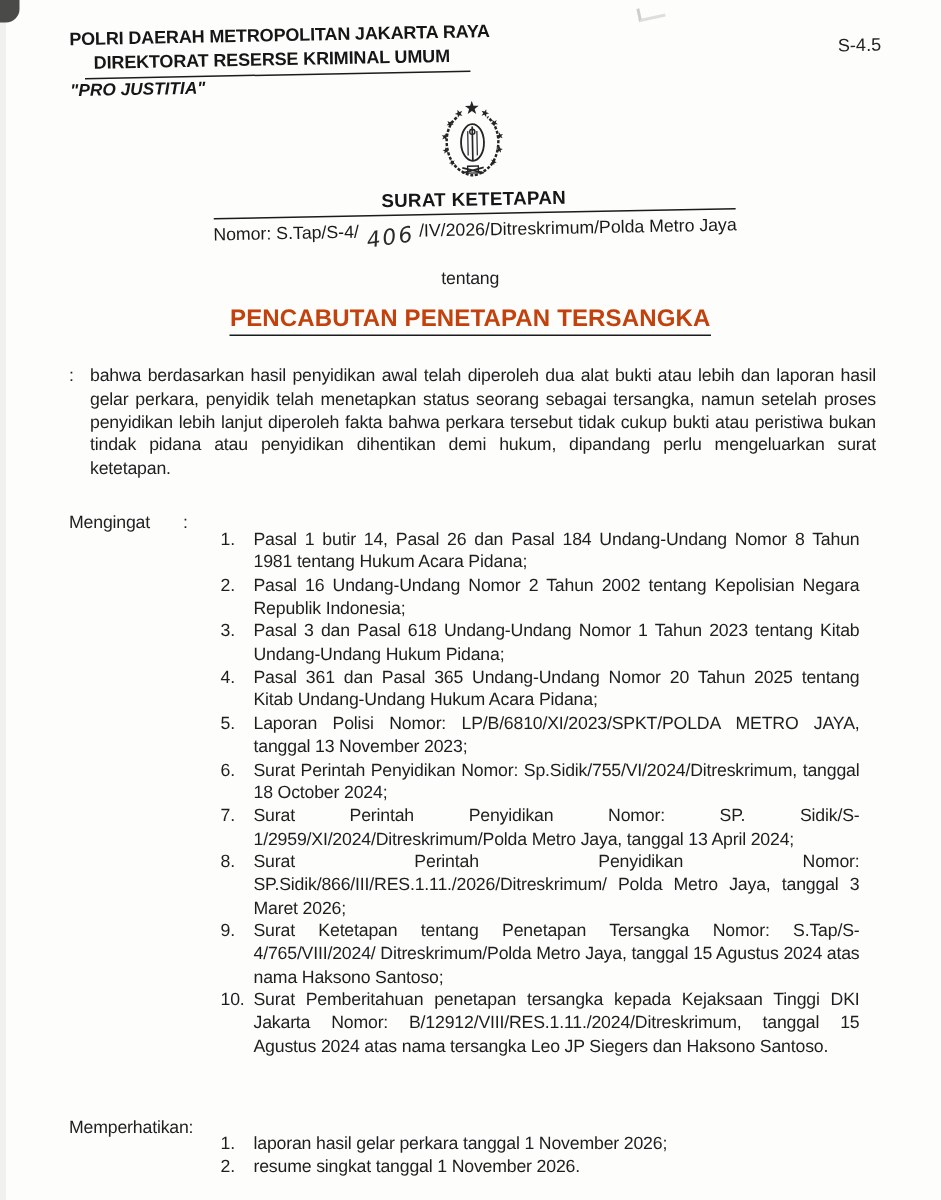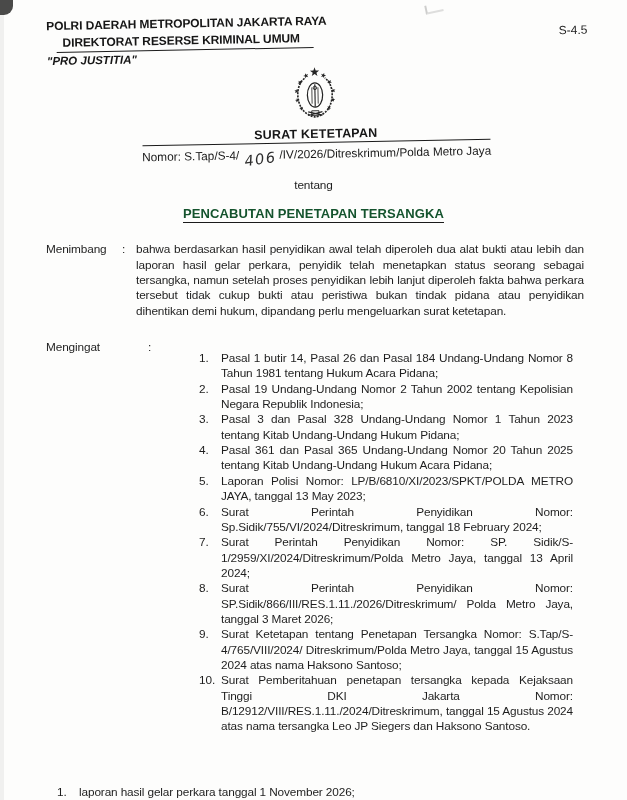--- a/index.html
+++ b/index.html
@@ -28,30 +28,30 @@
   .emblem-wrap{text-align:center;margin-top:5px;height:56px;}
   .emblem-wrap svg{height:56px;}
 
   .title-center{text-align:center;margin-top:1px;}
   .doc-title{font-size:12.5px;font-weight:bold;letter-spacing:.2px;color:#161616;display:inline-block;}
   .nomor-wrap{width:348px;margin:0 auto;border-top:1.8px solid #1b1b1b;padding-top:2px;font-size:11.8px;white-space:nowrap;color:#1a1a1a;}
   .handwritten{display:inline-block;font-family:"DejaVu Sans",sans-serif;font-style:italic;font-size:14.5px;letter-spacing:1.5px;transform:rotate(-7deg) translateY(5px);margin:0 4px;color:#2b2b2b;}
 
   .tentang{text-align:center;margin-top:17px;font-size:11.8px;}
   .subject-row{text-align:center;margin-top:11px;}
-  .subject{display:inline-block;font-size:13px;font-weight:bold;letter-spacing:.1px;border-bottom:1.6px solid #1b1b1b;padding-bottom:1px;color:#14532d;}
+  .subject{display:inline-block;font-size:16px;font-weight:bold;letter-spacing:.1px;border-bottom:1.6px solid #1b1b1b;padding-bottom:1px;color:#c2410c;}
 
   .body-text{font-size:11.8px;line-height:15.35px;letter-spacing:-.12px;}
   .row{display:flex;margin:0 43px 0 46px;}
   .row .label{width:76px;flex:none;}
   .row .colon{width:14px;flex:none;}
   .row .content{flex:1;min-width:0;}
   .justify{text-align:justify;}
   .mt-menimbang{margin-top:19px;}
-  .mt-mengingat{margin-top:21px;gap:26px;}
+  .mt-mengingat{margin-top:21px;}
   .mt-memper{margin-top:28px;}
   .row .label-wide{width:90px;flex:none;}
   .memutuskan{text-align:center;margin-top:23px;font-size:11.9px;letter-spacing:.2px;}
   .mt-menetapkan{margin-top:25px;}
 
   ol.doc-list{list-style:none;margin:11px;padding:0;counter-reset:it;}
   ol.doc-list li{position:relative;padding-left:22px;counter-increment:it;text-align:justify;}
   ol.doc-list li::before{content:counter(it) ".";position:absolute;left:0;}
 
   .num-item{position:relative;padding-left:22px;}
@@ -112,45 +112,45 @@
       </div>
     </div>
   </div>
 
   <div class="tentang body-text">tentang</div>
   <div class="subject-row">
     <span class="subject">PENCABUTAN PENETAPAN TERSANGKA</span>
   </div>
 
   <div class="row body-text mt-menimbang">
-    <div class="label">Menimbang</div>
     <div class="colon">:</div>
     <div class="content justify">bahwa berdasarkan hasil penyidikan awal telah diperoleh dua alat bukti atau lebih dan laporan hasil gelar perkara, penyidik telah menetapkan status seorang sebagai tersangka, namun setelah proses penyidikan lebih lanjut diperoleh fakta bahwa perkara tersebut tidak cukup bukti atau peristiwa bukan tindak pidana atau penyidikan dihentikan demi hukum, dipandang perlu mengeluarkan surat ketetapan.</div>
   </div>
 
   <div class="row body-text mt-mengingat">
     <div class="label">Mengingat</div>
     <div class="colon">:</div>
     <div class="content">
       <ol class="doc-list">
           <li>Pasal 1 butir 14, Pasal 26 dan Pasal 184 Undang-Undang Nomor 8 Tahun 1981 tentang Hukum Acara Pidana;</li>
-          <li>Pasal 19 Undang-Undang Nomor 2 Tahun 2002 tentang Kepolisian Negara Republik Indonesia;</li>
-          <li>Pasal 3 dan Pasal 328 Undang-Undang Nomor 1 Tahun 2023 tentang Kitab Undang-Undang Hukum Pidana;</li>
+          <li>Pasal 16 Undang-Undang Nomor 2 Tahun 2002 tentang Kepolisian Negara Republik Indonesia;</li>
+          <li>Pasal 3 dan Pasal 618 Undang-Undang Nomor 1 Tahun 2023 tentang Kitab Undang-Undang Hukum Pidana;</li>
           <li>Pasal 361 dan Pasal 365 Undang-Undang Nomor 20 Tahun 2025 tentang Kitab Undang-Undang Hukum Acara Pidana;</li>
-          <li>Laporan Polisi Nomor: LP/B/6810/XI/2023/SPKT/POLDA METRO JAYA, tanggal 13 May 2023;</li>
-          <li>Surat Perintah Penyidikan Nomor: Sp.Sidik/755/VI/2024/Ditreskrimum, tanggal 18 February 2024;</li>
+          <li>Laporan Polisi Nomor: LP/B/6810/XI/2023/SPKT/POLDA METRO JAYA, tanggal 13 November 2023;</li>
+          <li>Surat Perintah Penyidikan Nomor: Sp.Sidik/755/VI/2024/Ditreskrimum, tanggal 18 October 2024;</li>
           <li>Surat Perintah Penyidikan Nomor: SP. Sidik/S-1/2959/XI/2024/Ditreskrimum/Polda Metro Jaya, tanggal 13 April 2024;</li>
           <li>Surat Perintah Penyidikan Nomor: SP.Sidik/866/III/RES.1.11./2026/Ditreskrimum/ Polda Metro Jaya, tanggal 3 Maret 2026;</li>
           <li>Surat Ketetapan tentang Penetapan Tersangka Nomor: S.Tap/S-4/765/VIII/2024/ Ditreskrimum/Polda Metro Jaya, tanggal 15 Agustus 2024 atas nama Haksono Santoso;</li>
           <li>Surat Pemberitahuan penetapan tersangka kepada Kejaksaan Tinggi DKI Jakarta Nomor: B/12912/VIII/RES.1.11./2024/Ditreskrimum, tanggal 15 Agustus 2024 atas nama tersangka Leo JP Siegers dan Haksono Santoso.</li>
         </ol>
     </div>
   </div>
 
   <div class="row body-text mt-memper">
+    <div class="label-wide">Memperhatikan:</div>
     <div class="content">
       <ol class="doc-list">
           <li>laporan hasil gelar perkara tanggal 1 November 2026;</li>
           <li>resume singkat tanggal 1 November 2026.</li>
         </ol>
     </div>
   </div>
 
 
   <div class="row body-text mt-menetapkan">

